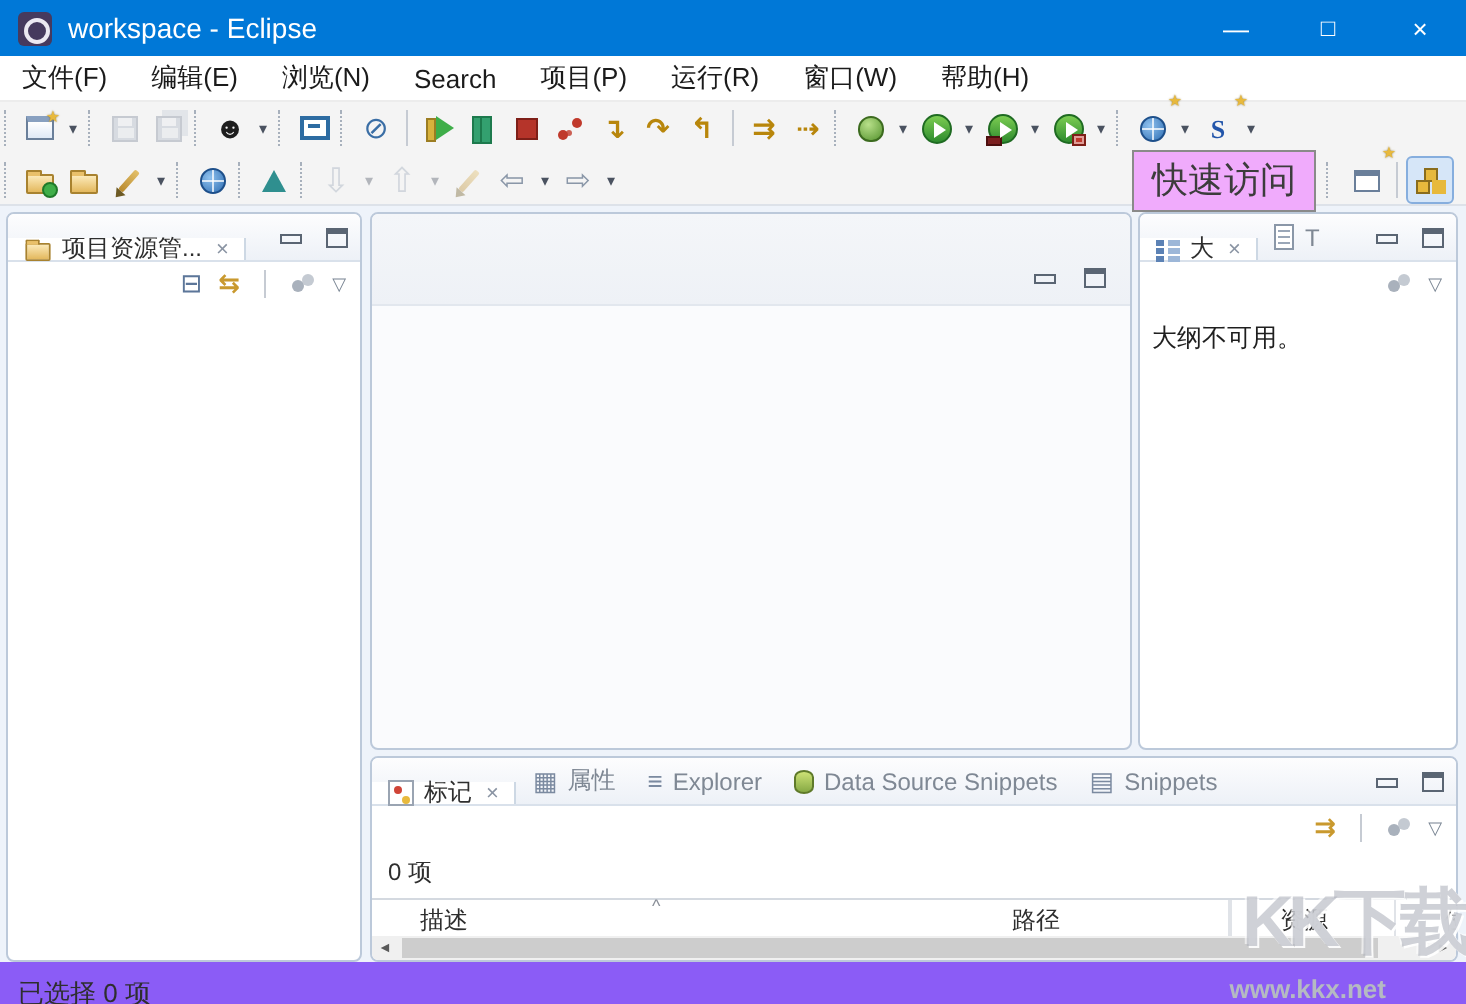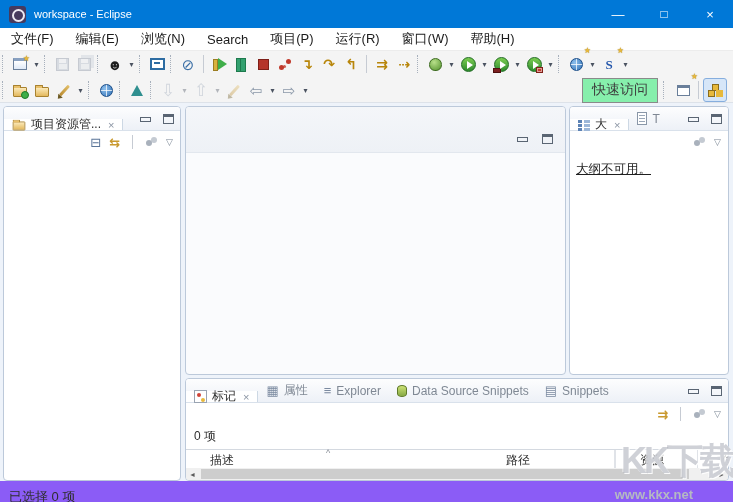--- a/index.html
+++ b/index.html
@@ -8,21 +8,21 @@
     position:relative;
     font-family:"Liberation Sans","DejaVu Sans",sans-serif;
     background:#eef3fa;
     font-size:12px; color:#333;
   }
 
   
   .titlebar{position:absolute;left:0;top:0;width:733px;height:28px;background:#0078d7;color:#fff;display:flex;align-items:center;}
   .app-logo{width:17px;height:17px;margin-left:9px;background:#463a5e;border-radius:3px;position:relative;flex:none;}
   .app-logo::after{content:"";position:absolute;left:3px;top:3px;width:9px;height:9px;border:2px solid #ece9f2;border-radius:50%;}
-  .title-text{margin-left:8px;font-size:11px;text-align:right;}
+  .title-text{margin-left:8px;font-size:14px;text-align:right;}
   .winctrls{margin-left:auto;display:flex;height:100%;}
   .wbtn{width:46px;height:100%;display:flex;align-items:center;justify-content:center;font-size:13px;color:#fff;}
   .wbtn.max{font-size:12px;}
 
   
   .menubar{position:absolute;left:0;top:28px;width:733px;height:23px;background:#fff;display:flex;align-items:center;font-size:13px;color:#1b1b1b;border-bottom:1px solid #ececec;}
   .menu-item{padding:0 11px;height:100%;display:flex;align-items:center;}
 
   
   .toolbar{position:absolute;left:0;top:51px;width:733px;height:52px;background:#f4f4f4;border-bottom:1px solid #dde2e9;}
@@ -66,21 +66,21 @@
   .i-globe::after{content:"";position:absolute;top:0;bottom:0;left:5px;width:1px;background:rgba(255,255,255,.75);}
   .glyph-s{font-size:13px;font-weight:bold;color:#2255aa;font-family:"Liberation Serif",serif;}
   .i-folder{width:14px;height:10px;background:linear-gradient(#fbe9b8,#e3b85d);border:1px solid #a8822f;border-radius:1px;position:relative;margin-top:3px;}
   .i-folder::before{content:"";position:absolute;top:-3px;left:-1px;width:6px;height:2px;background:#e9c06a;border:1px solid #a8822f;border-bottom:none;border-radius:1px 1px 0 0;}
   .i-folder.green::after{content:"";position:absolute;right:-3px;bottom:-3px;width:6px;height:6px;border-radius:50%;background:#3fae49;border:1px solid #1f7a2a;}
   .i-pencil{width:3px;height:13px;background:linear-gradient(#e3c06a,#b98a2e);transform:rotate(42deg);position:relative;border-radius:1px;}
   .i-pencil::after{content:"";position:absolute;left:-1px;bottom:-4px;width:0;height:0;border-left:3px solid transparent;border-right:3px solid transparent;border-top:4px solid #6d5a24;}
   .i-validate{width:0;height:0;border-left:6px solid transparent;border-right:6px solid transparent;border-bottom:11px solid #2f8f8f;}
   .glyph-arrow{font-size:15px;color:#8a97a8;}
   .glyph-bigarrow{font-size:17px;color:#9aa7b8;}
-  .qa-box{margin-left:auto;border:1px solid #8a8a8a;background:#86efac;color:#3c3c3c;font-size:14px;padding:2px 9px 3px;flex:none;}
+  .qa-box{margin-left:auto;border:1px solid #8a8a8a;background:#f0abfc;color:#3c3c3c;font-size:18px;padding:2px 9px 3px;flex:none;}
   .i-persp{width:13px;height:11px;border:1px solid #6a7f9a;border-top:3px solid #6a7f9a;background:#fff;position:relative;}
   .persp-active{background:#d6e6f8;border:1px solid #86aede;border-radius:3px;width:24px;height:24px;}
   .i-nodes{width:14px;height:13px;position:relative;}
   .i-nodes::before{content:"";position:absolute;left:4px;top:0;width:5px;height:5px;background:#e7b93c;border:1px solid #8a6d1d;}
   .i-nodes::after{content:"";position:absolute;left:0;bottom:0;width:5px;height:5px;background:#e7b93c;border:1px solid #8a6d1d;box-shadow:8px 0 0 #e7b93c;}
 
   
   .panel{position:absolute;background:#fff;border:1px solid #bcc9da;border-radius:4px;overflow:hidden;}
   .tabrow{height:24px;display:flex;align-items:stretch;background:linear-gradient(#fdfdfe,#edf1f7);border-bottom:1px solid #d9e1eb;position:relative;}
   .tab{display:flex;align-items:center;gap:5px;padding:0 8px;font-size:12px;color:#7f8894;white-space:nowrap;}
@@ -99,21 +99,21 @@
   
   #explorer{left:3px;top:106px;width:178px;height:375px;}
 
   
   #editor{left:185px;top:106px;width:381px;height:269px;background:#fafbfd;}
   .editor-head{height:46px;background:linear-gradient(#f4f6f9,#eef1f6);border-bottom:1px solid #e2e7ee;position:relative;}
   .editor-btns{position:absolute;right:12px;top:27px;display:flex;gap:14px;align-items:center;}
 
   
   #outline{left:569px;top:106px;width:160px;height:269px;}
-  .outline-msg{padding:8px 6px;font-size:12.5px;color:#1f1f1f;text-decoration:underline;}
+  .outline-msg{padding:8px 6px;font-size:12.5px;color:#1f1f1f;}
   .i-outline{width:12px;height:12px;position:relative;}
   .i-outline::before{content:"";position:absolute;left:0;top:1px;width:4px;height:3px;background:#5c82b5;box-shadow:0 4px 0 #5c82b5,0 8px 0 #5c82b5;}
   .i-outline::after{content:"";position:absolute;left:6px;top:1px;width:6px;height:3px;background:#9db7d8;box-shadow:0 4px 0 #9db7d8,0 8px 0 #9db7d8;}
   .i-page{width:10px;height:13px;background:#fff;border:1px solid #8a97a8;position:relative;}
   .i-page::after{content:"";position:absolute;left:1px;top:2px;width:6px;height:1px;background:#9aa7b8;box-shadow:0 3px 0 #9aa7b8,0 6px 0 #9aa7b8;}
 
   
   #bottom{left:185px;top:378px;width:544px;height:103px;}
   .i-markers{width:13px;height:13px;border:1px solid #9aa4b2;background:#fff;position:relative;}
   .i-markers::before{content:"";position:absolute;left:2px;top:2px;width:4px;height:4px;border-radius:50%;background:#d04437;}

